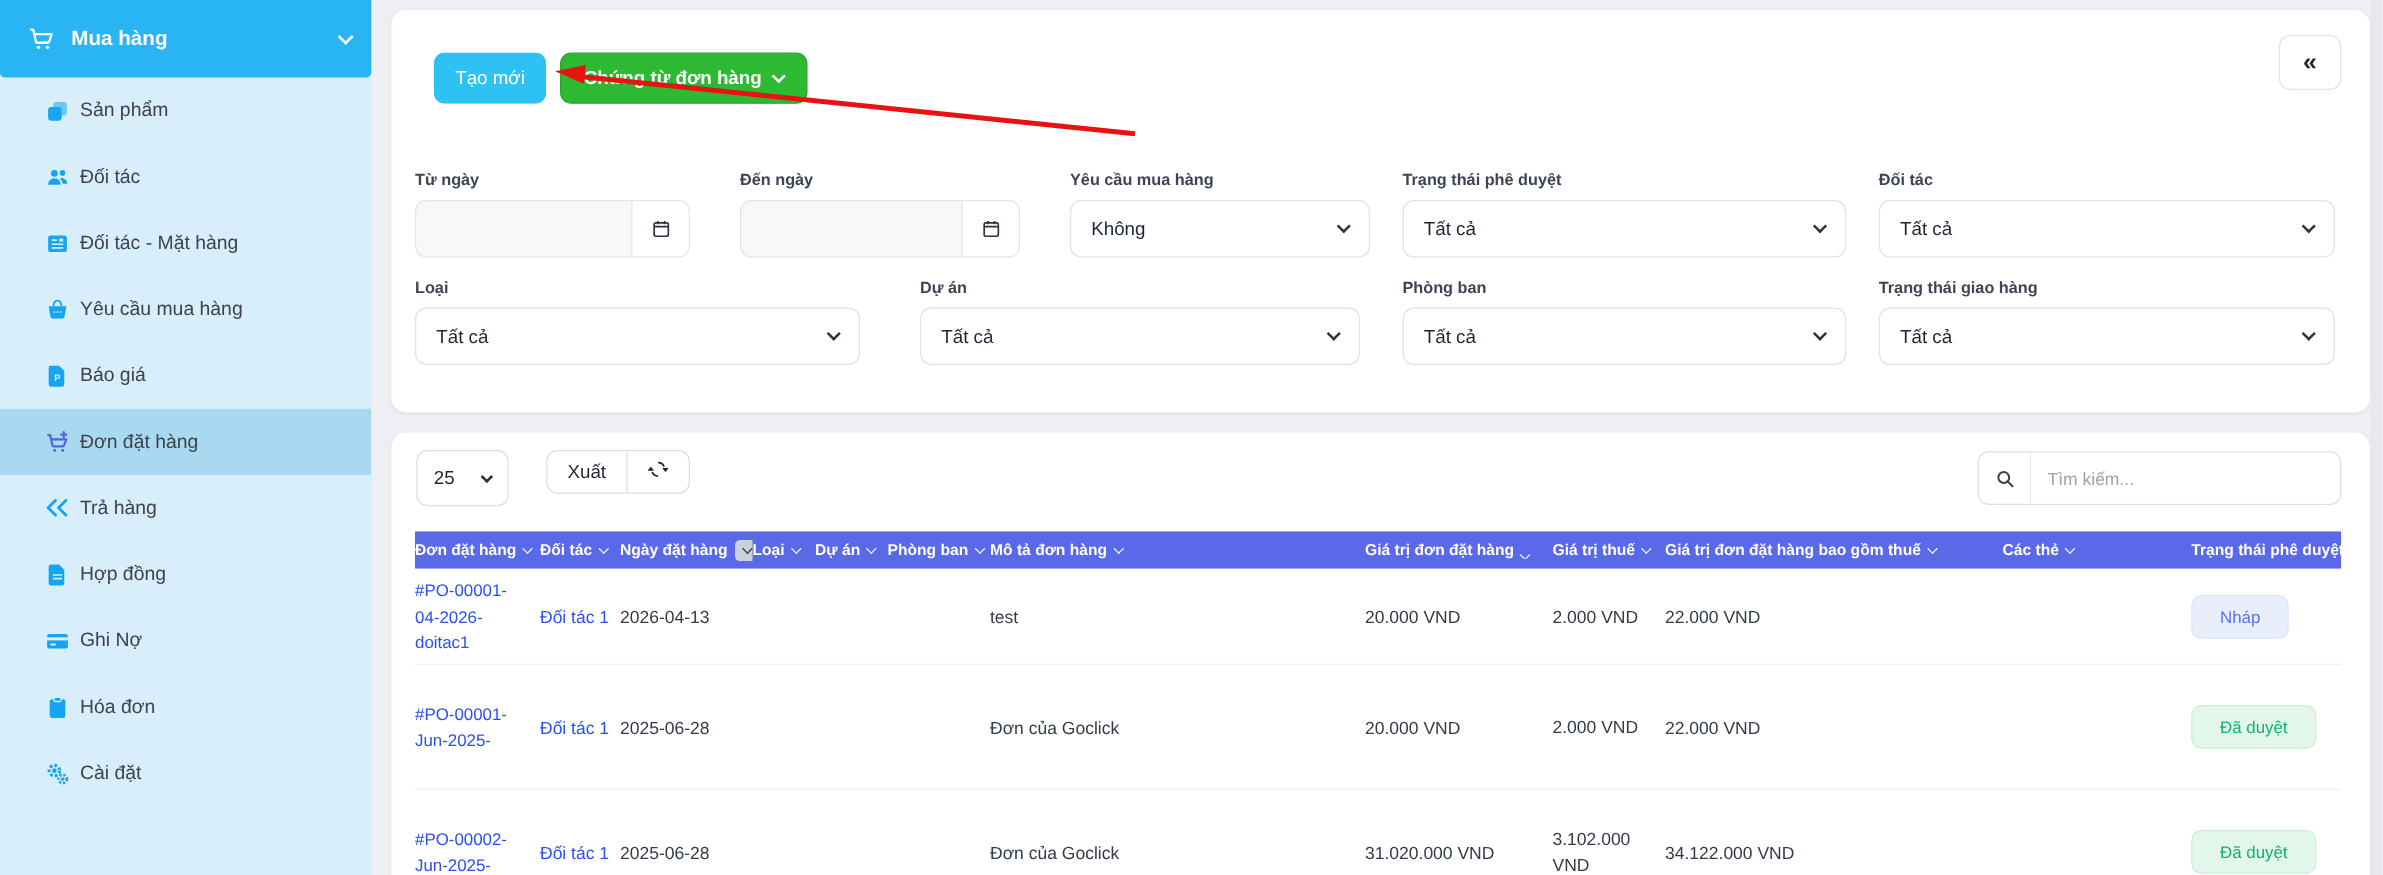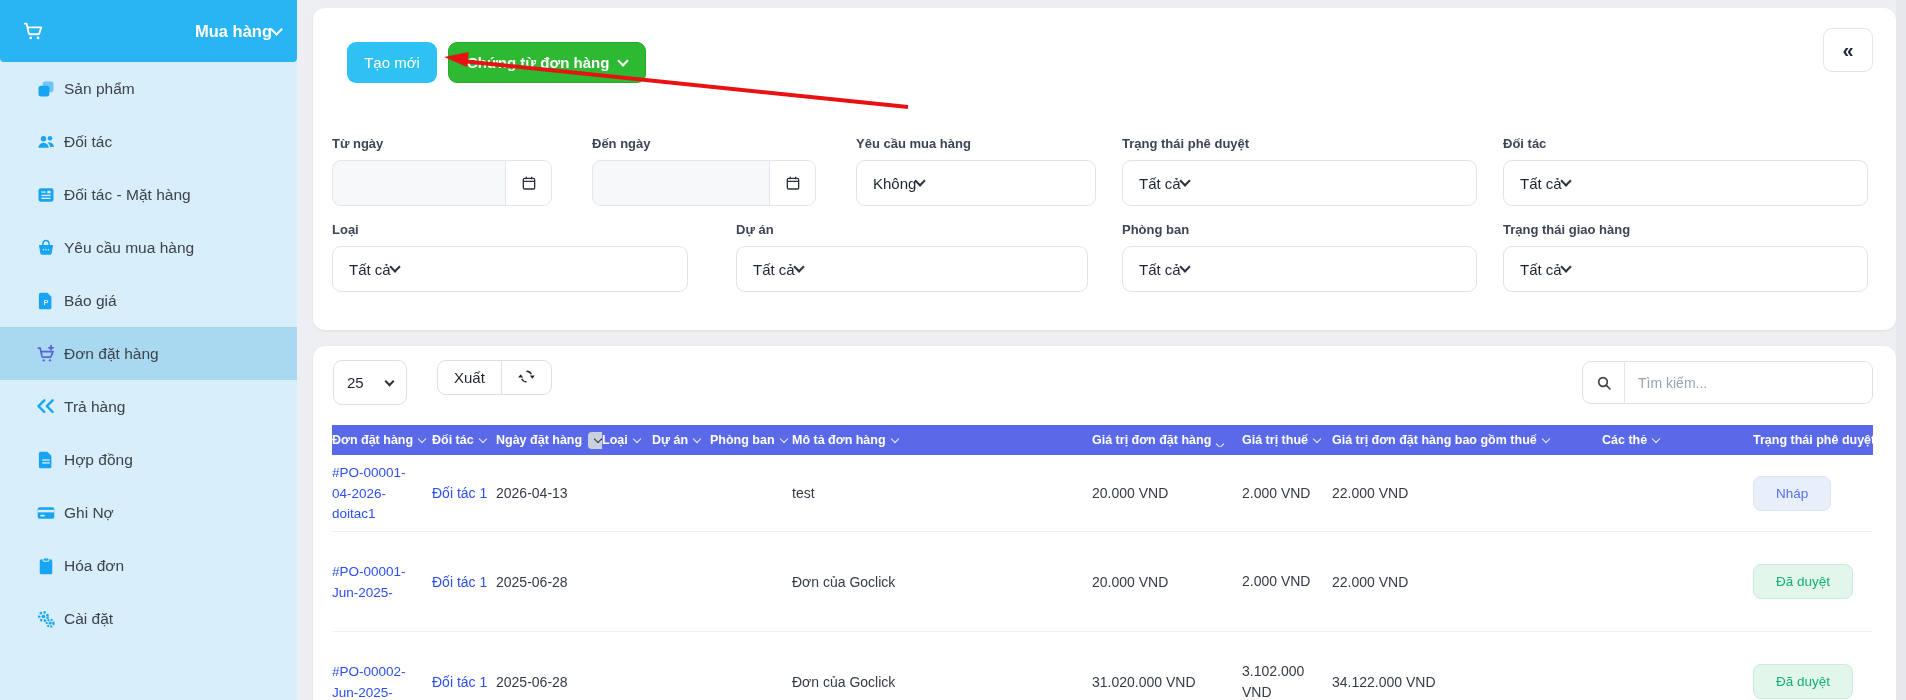--- a/index.html
+++ b/index.html
@@ -5,21 +5,21 @@
   * { margin:0; padding:0; box-sizing:border-box; }
   html,body { background:#edeff3; }
   body { font-family:"Liberation Sans", sans-serif; }
   #app { position:relative; width:1906px; height:700px; overflow:hidden; background:#edeff3; }
 
   
   .sidebar { position:absolute; left:0; top:0; width:297px; height:700px; background:#d8eefa; }
   .side-header { position:absolute; left:0; top:0; width:297px; height:62px; background:#29b4f4;
     display:flex; align-items:center; padding:0 16px 0 22px; color:#fff; border-radius:0 0 4px 4px; cursor:pointer; }
   .side-header .icon { width:22px; height:22px; margin-right:13px; color:#fff; }
-  .side-header .hlabel { font-size:16.5px; font-weight:600; flex:1;text-align:right; }
+  .side-header .hlabel { font-size:16.5px; font-weight:600; flex:1; }
   .side-header .chev { width:9px; height:9px; border-right:2.4px solid #fff; border-bottom:2.4px solid #fff;
     transform:rotate(45deg); margin-top:-4px; }
   .side-items { position:absolute; left:0; top:62px; width:297px; }
   .side-item { height:53px; display:flex; align-items:center; padding-left:36px; cursor:pointer;
     font-size:15.5px; font-weight:500; color:#3c434b; }
   .side-item .icon { width:20px; height:20px; margin-right:8px; color:#17a5f3; flex:none; }
   .side-item.active { background:#a9d9f1; }
   .side-item.active .icon { color:#5564d8; }
   .icon svg { width:100%; height:100%; display:block; }
 
@@ -36,21 +36,21 @@
   #btn-docs { position:absolute; left:135px; top:34px; height:41px; padding:0 18px;
     background:#2eb933; border-color:#27a82c; color:#fff; font-weight:700; gap:10px; }
   #btn-docs .chev { width:8px; height:8px; border-right:2.2px solid #fff; border-bottom:2.2px solid #fff;
     transform:rotate(45deg); margin-top:-4px; }
   #btn-collapse { position:absolute; left:1510px; top:20px; width:50px; height:44px;
     background:#fff; border:1px solid #e2e6ec; color:#1f2937; font-size:20px; font-weight:700; border-radius:9px; }
 
   
   .f { position:absolute; }
   .f .flabel { display:block; font-size:13px; font-weight:600; color:#3d4454; margin-bottom:9px; }
-  .sel { height:46px; display:flex; align-items:center; justify-content:flex-start;
+  .sel { height:46px; display:flex; align-items:center; justify-content:space-between;
     border:1px solid #dfe3ea; border-radius:9px; background:#fff; padding:0 16px;
     font-size:15px; color:#1d2534; cursor:pointer; }
   .sel .chev { width:8px; height:8px; border-right:2px solid #2c323e; border-bottom:2px solid #2c323e;
     transform:rotate(45deg); margin-top:-4px; flex:none; }
   .date-box { height:46px; display:flex; border:1px solid #e1e5ec; border-radius:9px;
     overflow:hidden; background:#f7f8fa; }
   .date-box input { flex:1; min-width:0; border:none; outline:none; background:transparent;
     padding:0 12px; font-size:15px; font-family:inherit; color:#1d2534; }
   .date-btn { width:46px; flex:none; background:#fff; border-left:1px solid #e1e5ec;
     display:flex; align-items:center; justify-content:center; cursor:pointer; color:#2c323e; }

